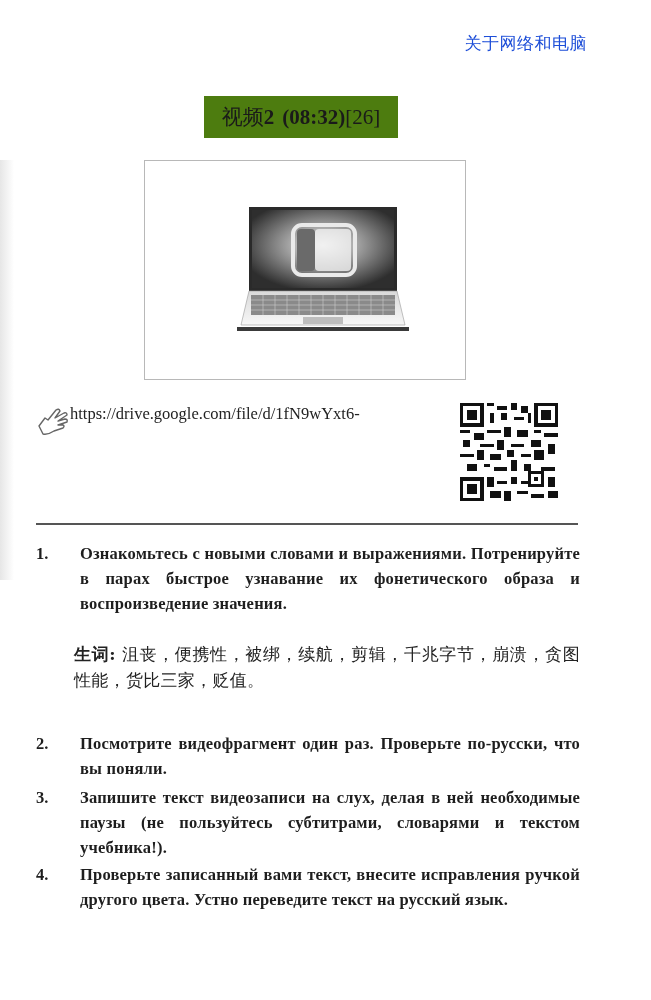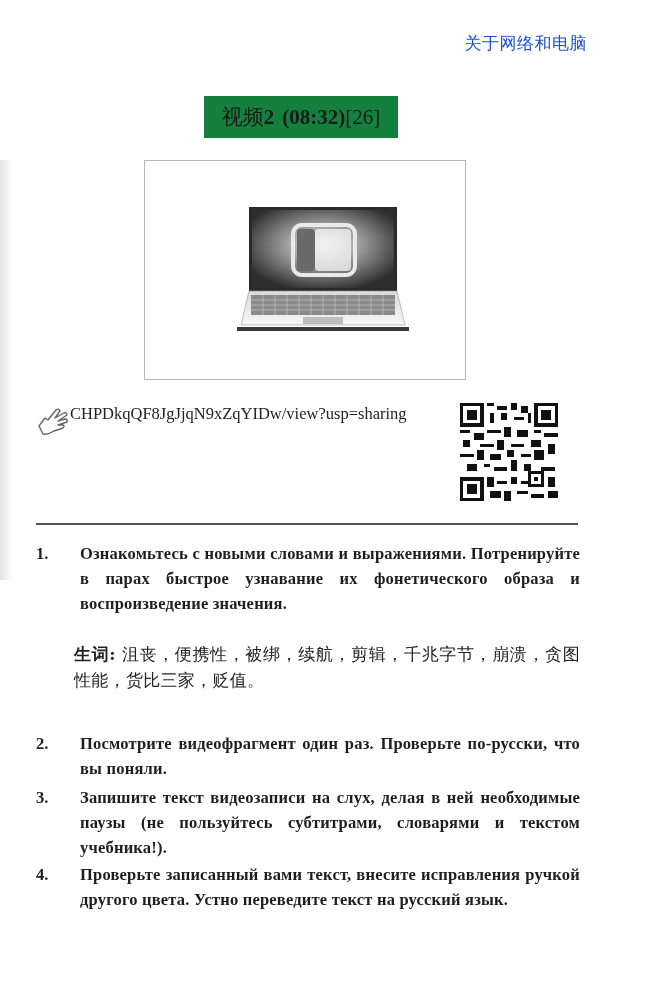--- a/index.html
+++ b/index.html
@@ -10,21 +10,21 @@
   .edge-shadow {
     position: absolute; left: 0; top: 160px; width: 14px; height: 420px;
     background: linear-gradient(to right, #e6e6e6, #ffffff);
   }
   .running-head {
     position: absolute; right: 64px; top: 32px; font-size: 17px; letter-spacing: 0.5px; color: #1d4ed8;
     font-family: "DejaVu Serif", "Liberation Serif", serif;
   }
   .video-title {
     position: absolute; left: 204px; top: 96px; width: 194px; height: 42px;
-    background: #15803d; display: flex; align-items: center; justify-content: center;
+    background: #4d7c0f; display: flex; align-items: center; justify-content: center;
     font-size: 21px; color: #1a1a1a; white-space: nowrap;
   }
   .video-title .t-cn { font-family: "DejaVu Serif", serif; font-weight: normal; }
   .video-title .t-num { font-weight: bold; }
   .video-title .t-time { font-weight: bold; margin-left: 8px; }
   .video-title .t-ref { font-weight: normal; }
 
   .thumb-frame {
     position: absolute; left: 144px; top: 160px; width: 322px; height: 220px;
     border: 1px solid #b8b8b8; background: #fff; box-sizing: border-box;
@@ -113,21 +113,21 @@
     <rect x="66" y="110" width="40" height="7" fill="#bdbdbd"></rect>
     <rect x="0" y="120" width="172" height="4" fill="#3a3a3a"></rect>
   </svg>
 </div>
 
 <div class="link-row">
   <svg class="hand-icon" viewBox="0 0 34 32">
     <path d="M3 20 L9 12 L12 14 L20 4 Q23 2 24 5 L19 12 L28 7 Q31 6 31 9 L22 15 L29 13 Q32 13 31 16 L22 19 L27 19 Q29 20 27 22 L18 25 Q12 29 7 28 Z" fill="none" stroke="#666" stroke-width="1.4" stroke-linejoin="round"></path>
   </svg>
   <div class="link-text">
-    <div>CHPDkqQF8JgJjqN9xZqYIDw/view?usp=sharing</div>
+    <div>https://drive.google.com/file/d/1fN9wYxt6-</div>
   </div>
 </div>
 
 <svg class="qr" viewBox="0 0 29 29" shape-rendering="crispEdges">
   <rect width="29" height="29" fill="#fff"></rect>
   <g fill="#111">
     <rect x="0" y="0" width="7" height="7"></rect>
       <rect x="1" y="1" width="5" height="5" fill="#fff"></rect>
       <rect x="2" y="2" width="3" height="3"></rect>
     <rect x="22" y="0" width="7" height="7"></rect>

